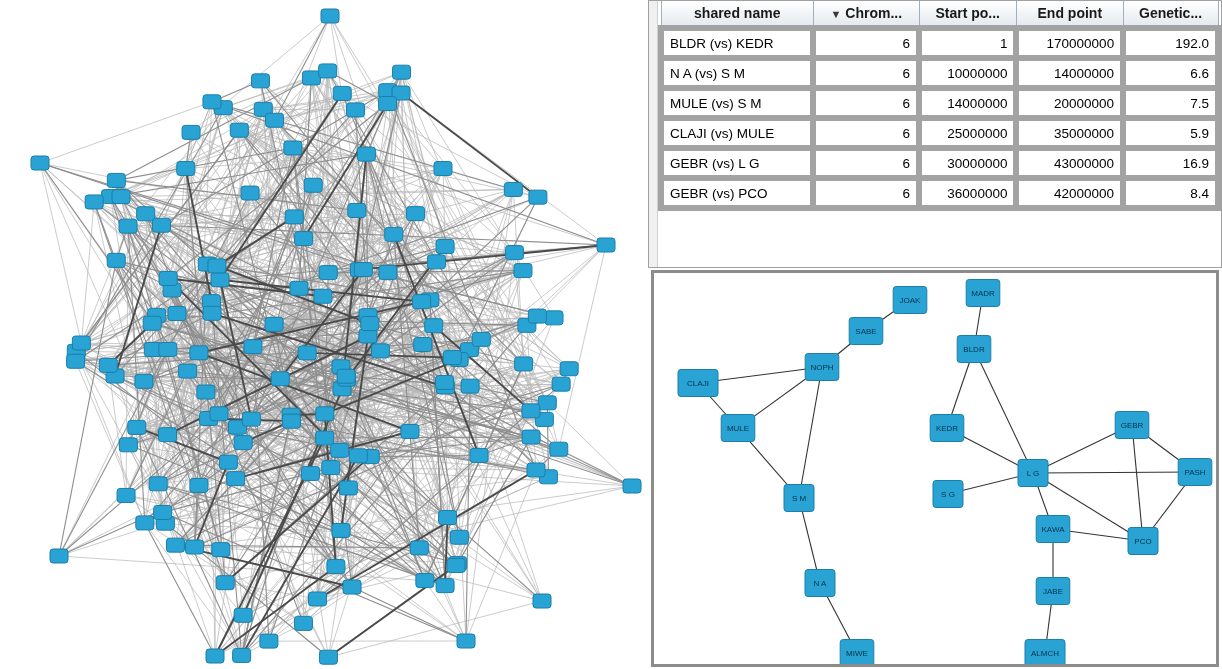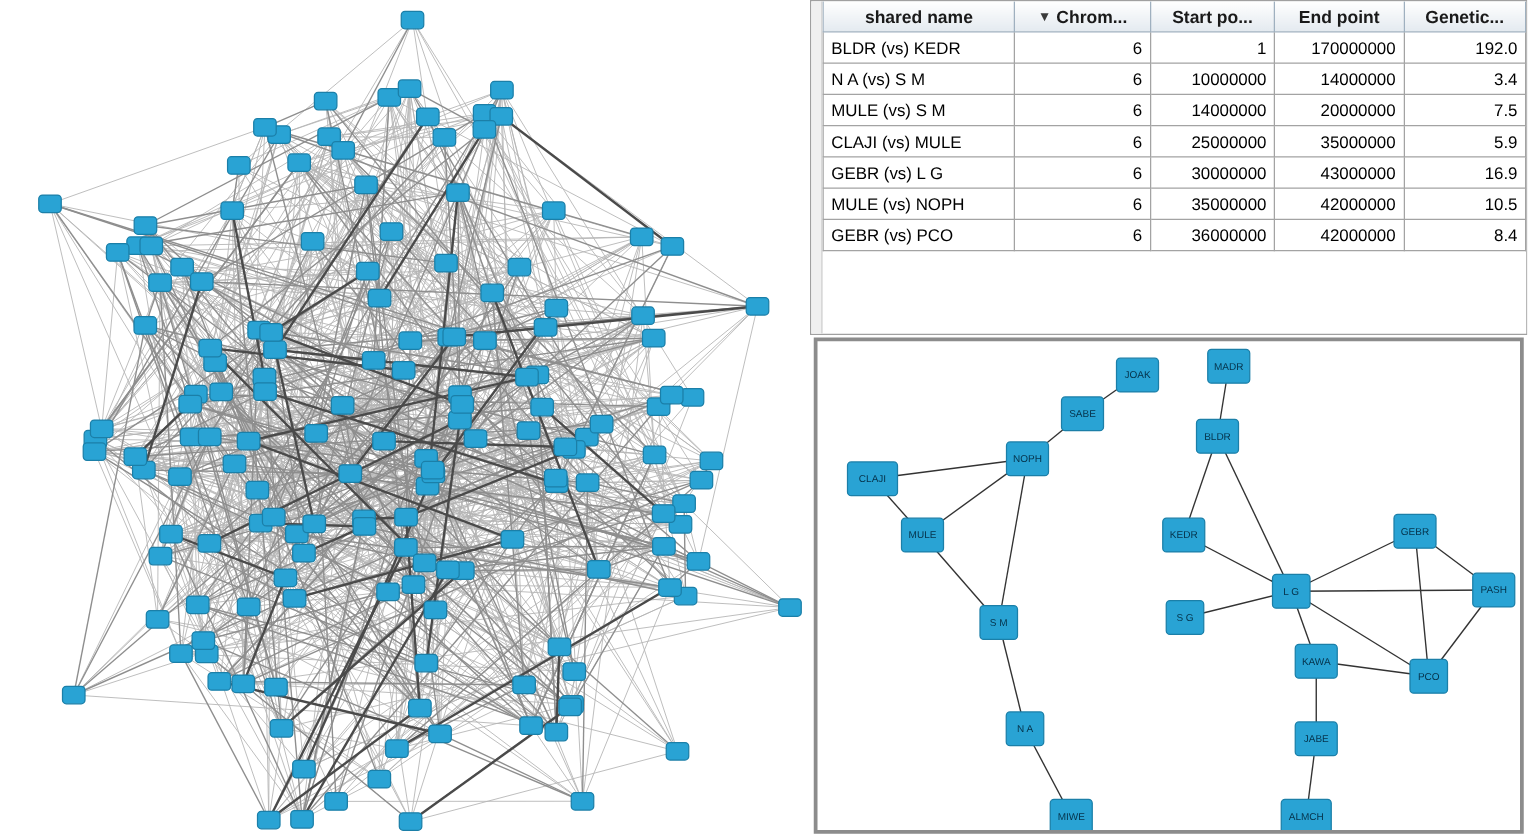--- a/index.html
+++ b/index.html
@@ -51,21 +51,21 @@
     border: 1px solid #9fb0bf;
     border-top: none;
     font-weight: bold;
     font-size: 14px;
     padding: 4px 6px;
     text-align: center;
     white-space: nowrap;
     color: #1a1a1a;
   }
   table.data tbody td {
-    border: 1px solid #a3a3a3;
+    border: 6px solid #a3a3a3;
     padding: 3px 6px;
     height: 18px;
     white-space: nowrap;
     background: #ffffff;
   }
   td.col-name   { text-align: left; padding-left: 8px; }
   td.col-num    { text-align: right; padding-right: 8px; }
   th .filter-icon {
     display: inline-block;
     margin-right: 4px;
@@ -1746,21 +1746,21 @@
               <td class="col-num">6</td>
               <td class="col-num">1</td>
               <td class="col-num">170000000</td>
               <td class="col-num">192.0</td>
             </tr>
             <tr>
               <td class="col-name">N A (vs) S M</td>
               <td class="col-num">6</td>
               <td class="col-num">10000000</td>
               <td class="col-num">14000000</td>
-              <td class="col-num">3.4</td>
+              <td class="col-num">6.6</td>
             </tr>
             <tr>
               <td class="col-name">MULE (vs) S M</td>
               <td class="col-num">6</td>
               <td class="col-num">14000000</td>
               <td class="col-num">20000000</td>
               <td class="col-num">7.5</td>
             </tr>
             <tr>
               <td class="col-name">CLAJI (vs) MULE</td>
@@ -1768,27 +1768,20 @@
               <td class="col-num">25000000</td>
               <td class="col-num">35000000</td>
               <td class="col-num">5.9</td>
             </tr>
             <tr>
               <td class="col-name">GEBR (vs) L G</td>
               <td class="col-num">6</td>
               <td class="col-num">30000000</td>
               <td class="col-num">43000000</td>
               <td class="col-num">16.9</td>
-            </tr>
-            <tr>
-              <td class="col-name">MULE (vs) NOPH</td>
-              <td class="col-num">6</td>
-              <td class="col-num">35000000</td>
-              <td class="col-num">42000000</td>
-              <td class="col-num">10.5</td>
             </tr>
             <tr>
               <td class="col-name">GEBR (vs) PCO</td>
               <td class="col-num">6</td>
               <td class="col-num">36000000</td>
               <td class="col-num">42000000</td>
               <td class="col-num">8.4</td>
             </tr>
           </tbody>
       </table>

